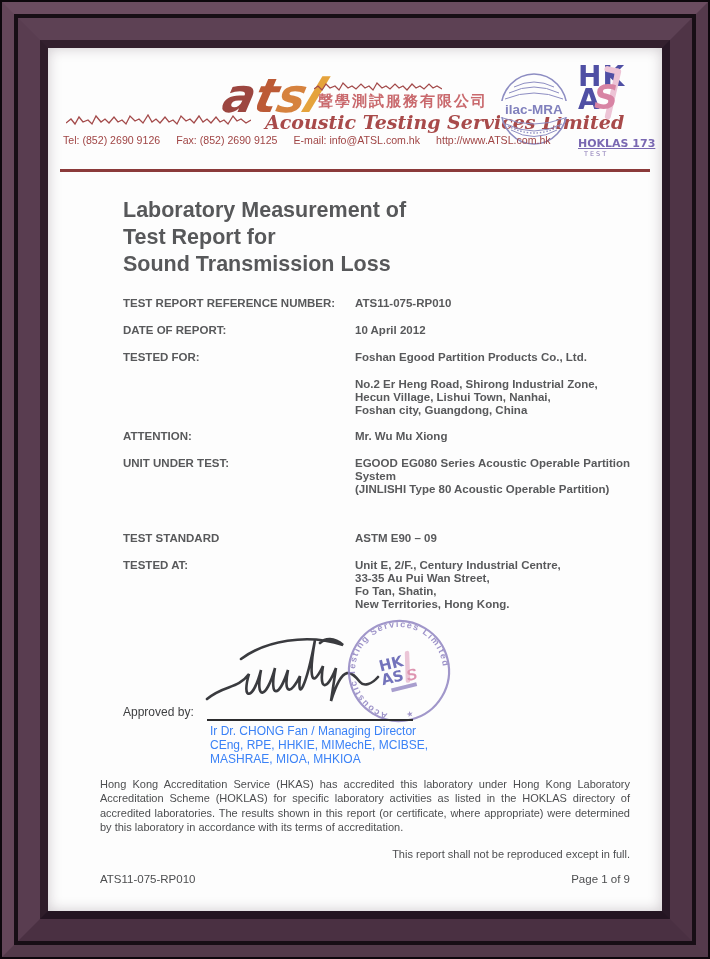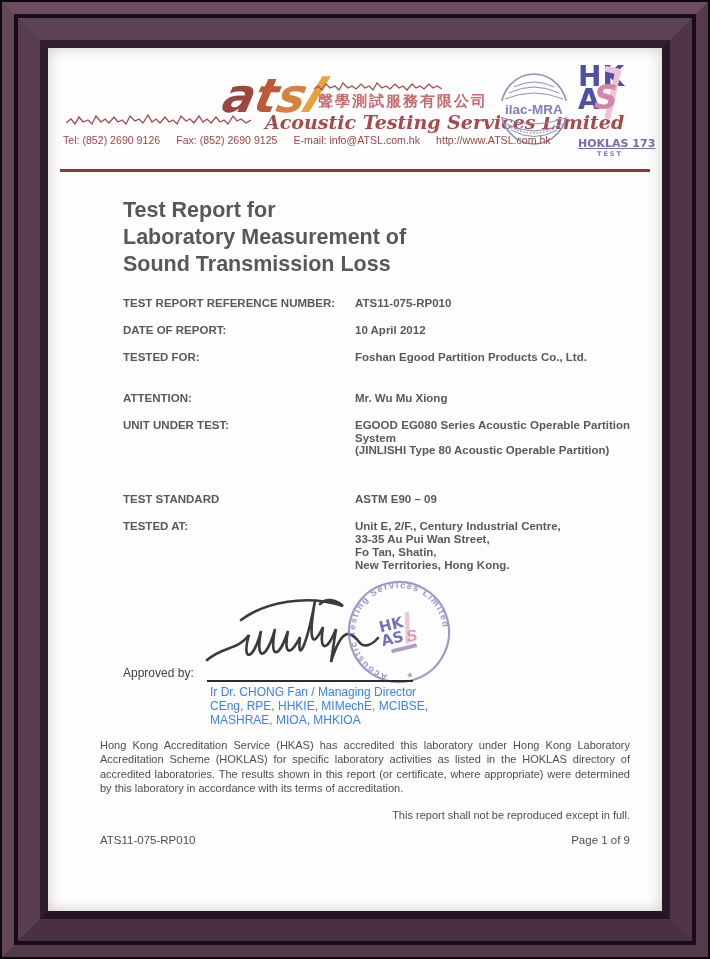--- a/index.html
+++ b/index.html
@@ -39,21 +39,21 @@
   .hkas-as-row { position:relative; height:27px; }
   .hkas-a    { font-size:28px; font-weight:900; color:#4f4fa4; line-height:23px; letter-spacing:1px; }
   .hkas-j    { position:absolute; left:32px; top:-20px; width:6px; height:52px;
                background:#edc4d6; border-radius:3px; transform:rotate(13deg); }
   .hkas-j::before { content:''; position:absolute; top:0; left:-11px; width:16px; height:6px;
                background:#edc4d6; border-radius:3px; }
   .hkas-s    { position:absolute; left:16px; top:-7px; font-size:33px; font-style:italic;
                font-weight:bold; color:#d884a4; line-height:33px; }
   .hkas-scheme { margin-top:22px; font-size:11px; font-weight:bold; color:#7a68b2;
                text-decoration:underline; white-space:nowrap; }
-  .hkas-sub  { font-size:6.5px; letter-spacing:2px; color:#8a7ab6; margin-left:19px;font-weight:bold; }
+  .hkas-sub  { font-size:6.5px; letter-spacing:2px; color:#8a7ab6; margin-left:6px; }
   .hdr-address { position:absolute; left:15px; top:85px; font-size:10.6px; line-height:15px;
                color:#a04545; white-space:nowrap; }
   .hdr-contact span { margin-right:16px; }
   .hdr-rule { position:absolute; left:12px; right:12px; top:121px; height:3px; background:#8b3a3a; }
 
   
   .content { padding:149px 32px 0 75px; }
   .title { font-size:21.5px; font-weight:bold; line-height:27px; color:#57585a; }
   .fields { margin-top:19px; }
   .field-row { display:flex; margin-bottom:14px; font-size:11.5px; font-weight:bold;
@@ -129,40 +129,43 @@
         <div class="hdr-contact">
           <span>Tel: (852) 2690 9126</span><span>Fax: (852) 2690 9125</span><span>E-mail: info@ATSL.com.hk</span><span>http://www.ATSL.com.hk</span>
         </div>
       </div>
 
       <div class="hdr-rule"></div>
 
       <div class="content">
 
         <div class="title">
+          <div>Laboratory Measurement of</div>
           <div>Test Report for</div>
-          <div>Laboratory Measurement of</div>
           <div>Sound Transmission Loss</div>
         </div>
 
         <div class="fields">
           <div class="field-row">
             <div class="field-label">TEST REPORT REFERENCE NUMBER:</div>
             <div class="field-value">ATS11-075-RP010</div>
           </div>
           <div class="field-row">
             <div class="field-label">DATE OF REPORT:</div>
             <div class="field-value">10 April 2012</div>
           </div>
           <div class="field-row">
             <div class="field-label">TESTED FOR:</div>
             <div class="field-value">Foshan Egood Partition Products Co., Ltd.</div>
           </div>
           <div class="field-row">
             <div class="field-label"></div>
+            <div class="field-value">No.2 Er Heng Road, Shirong Industrial Zone,
+Hecun Village, Lishui Town, Nanhai,
+Foshan city, Guangdong, China</div>
           </div>
           <div class="field-row">
             <div class="field-label">ATTENTION:</div>
             <div class="field-value">Mr. Wu Mu Xiong</div>
           </div>
           <div class="field-row">
             <div class="field-label">UNIT UNDER TEST:</div>
             <div class="field-value">EGOOD EG080 Series Acoustic Operable Partition System
 (JINLISHI Type 80 Acoustic Operable Partition)</div>
           </div>

